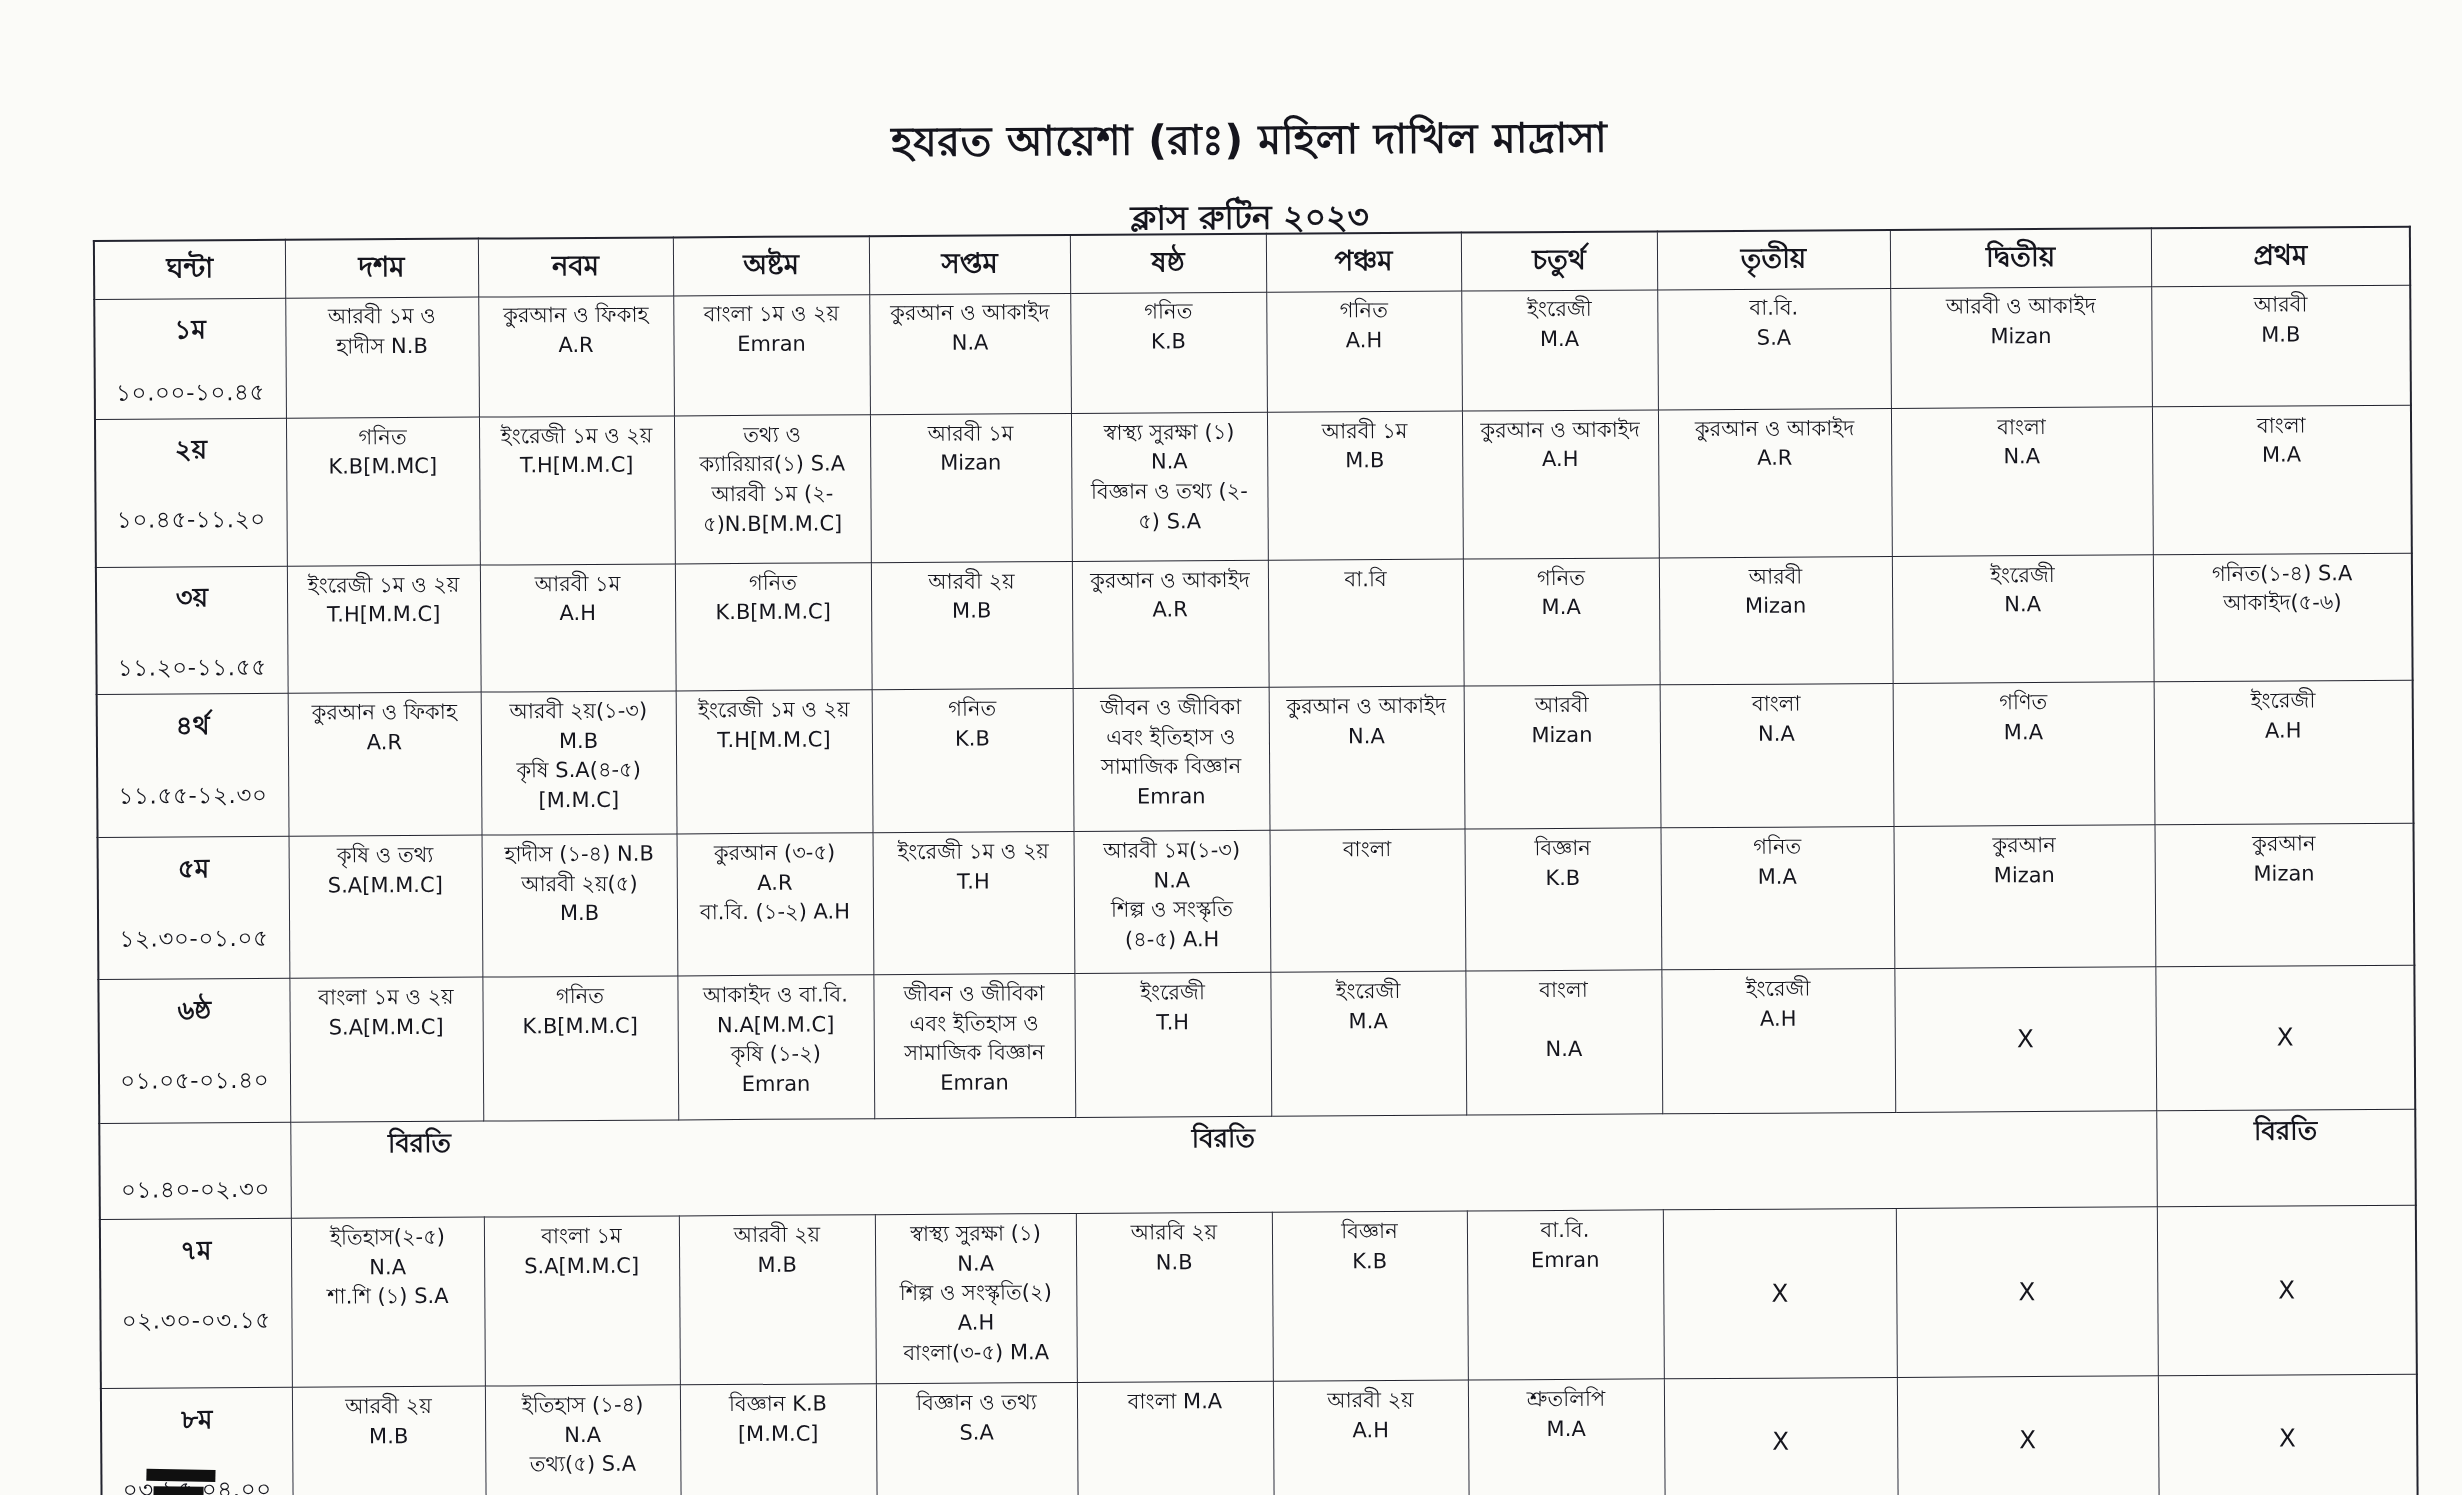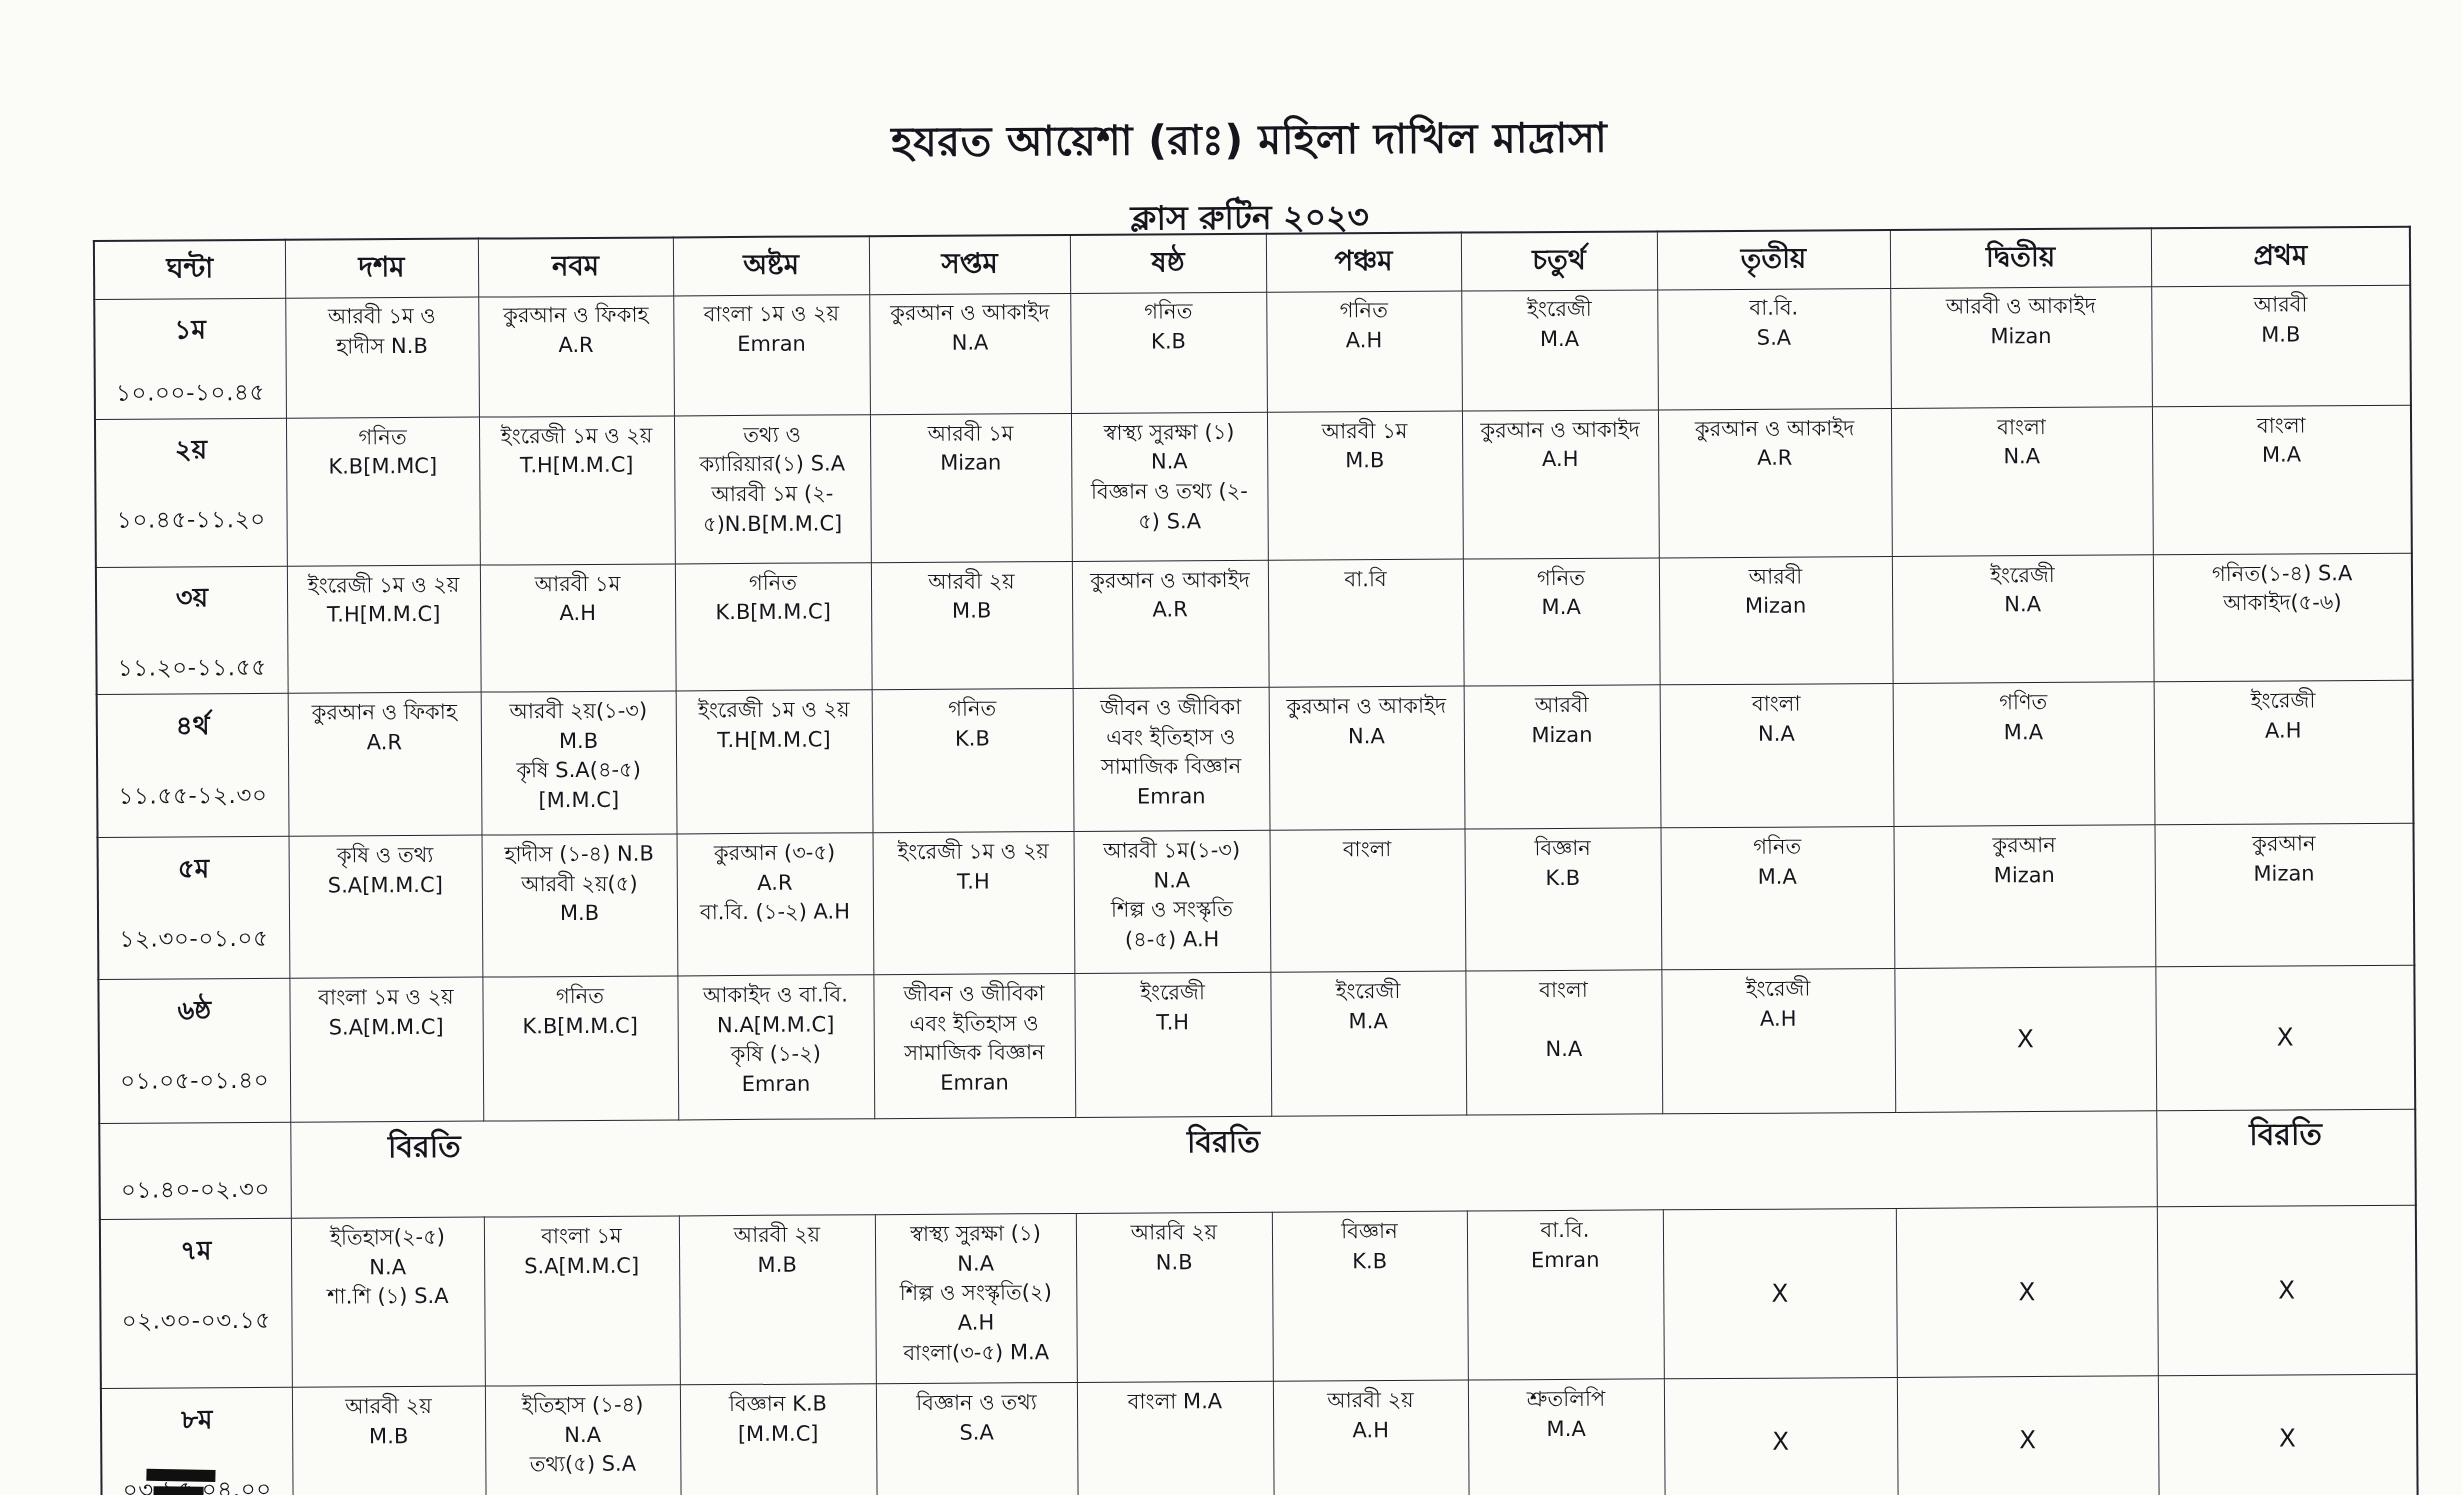--- a/index.html
+++ b/index.html
@@ -25,21 +25,21 @@
   .routine{border:2.3px solid #23242f;}
   .routine th{font-size:27.6px;font-weight:bold;padding-top:5.9px;}
   td.c{font-size:21px;line-height:1.42;white-space:pre-line;}
   td.pcol{vertical-align:top;}
   .pname{font-size:26px;font-weight:bold;margin-top:5.9px;}
   .ptime{font-size:23px;margin-top:28px;letter-spacing:0.6px;}
   tr.r1 .ptime{margin-top:21px;}
   td.xcell{vertical-align:middle;font-size:24.6px;}
   
   td.break-merged{position:relative;}
-  .bk{font-size:30px;font-weight:bold;}
+  .bk{font-size:26px;font-weight:bold;}
   .bk-left{position:absolute;left:97px;top:1.2px;}
   .bk-mid{position:absolute;left:50%;top:1.2px;transform:translateX(-50%);}
   td.break-right{vertical-align:top;padding-top:0;}
   td.break-time{vertical-align:bottom;}
   td.break-time .ptime{margin:0 0 3.5px 0;}
   
   .smudge{position:absolute;background:#101010;}
   .smudge.s1{left:142px;top:1463px;width:69px;height:11.7px;transform:rotate(1.5deg);}
   .smudge.s2{left:149px;top:1480px;width:50px;height:13.5px;transform:rotate(1deg);}
 </style>

